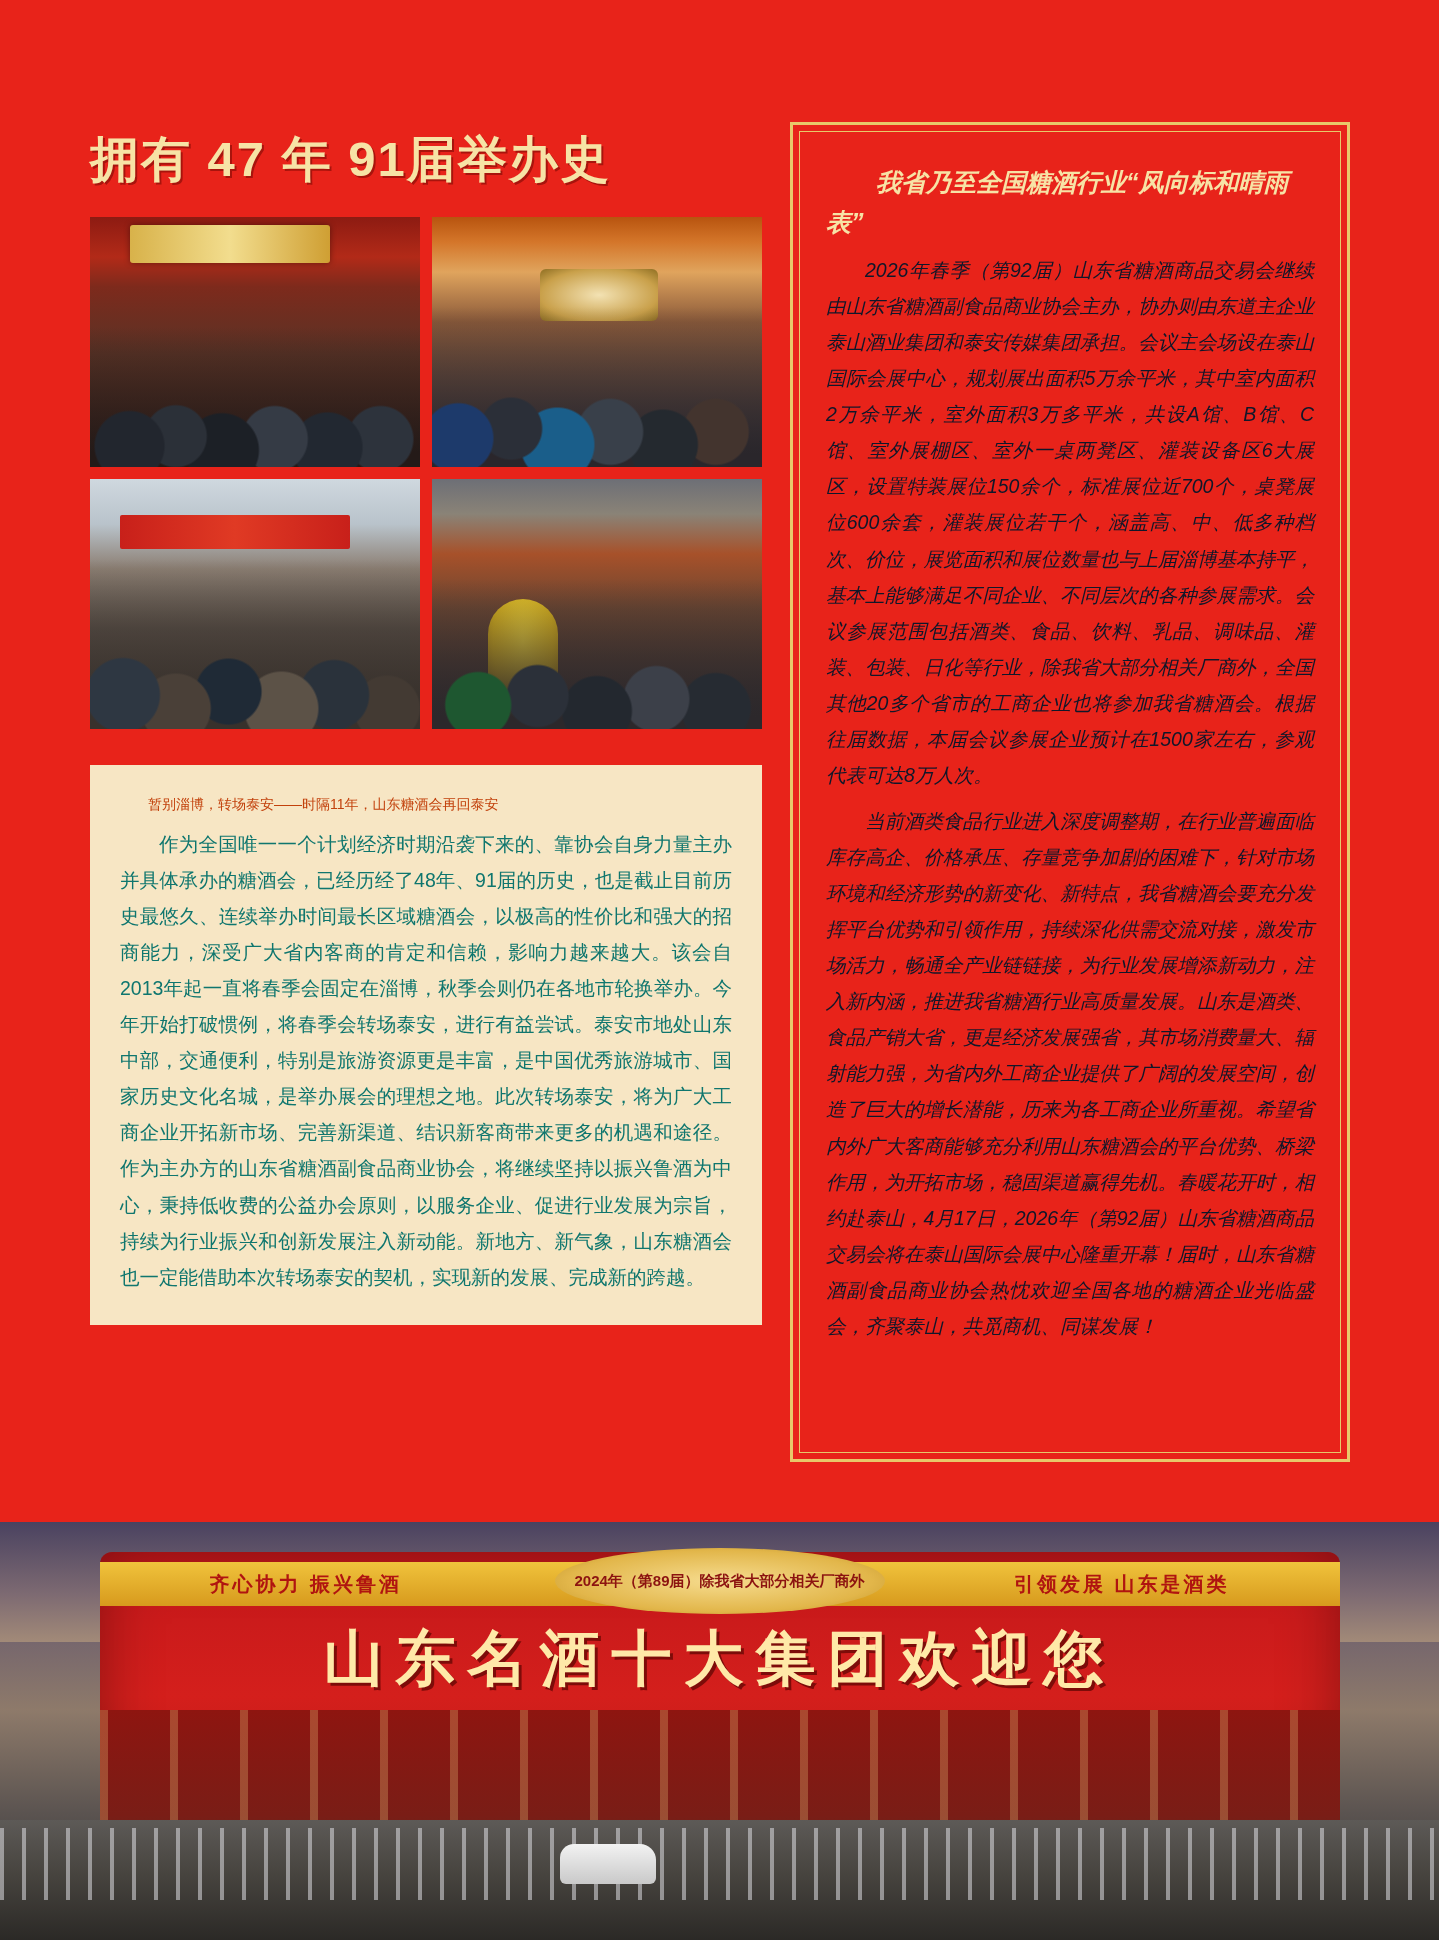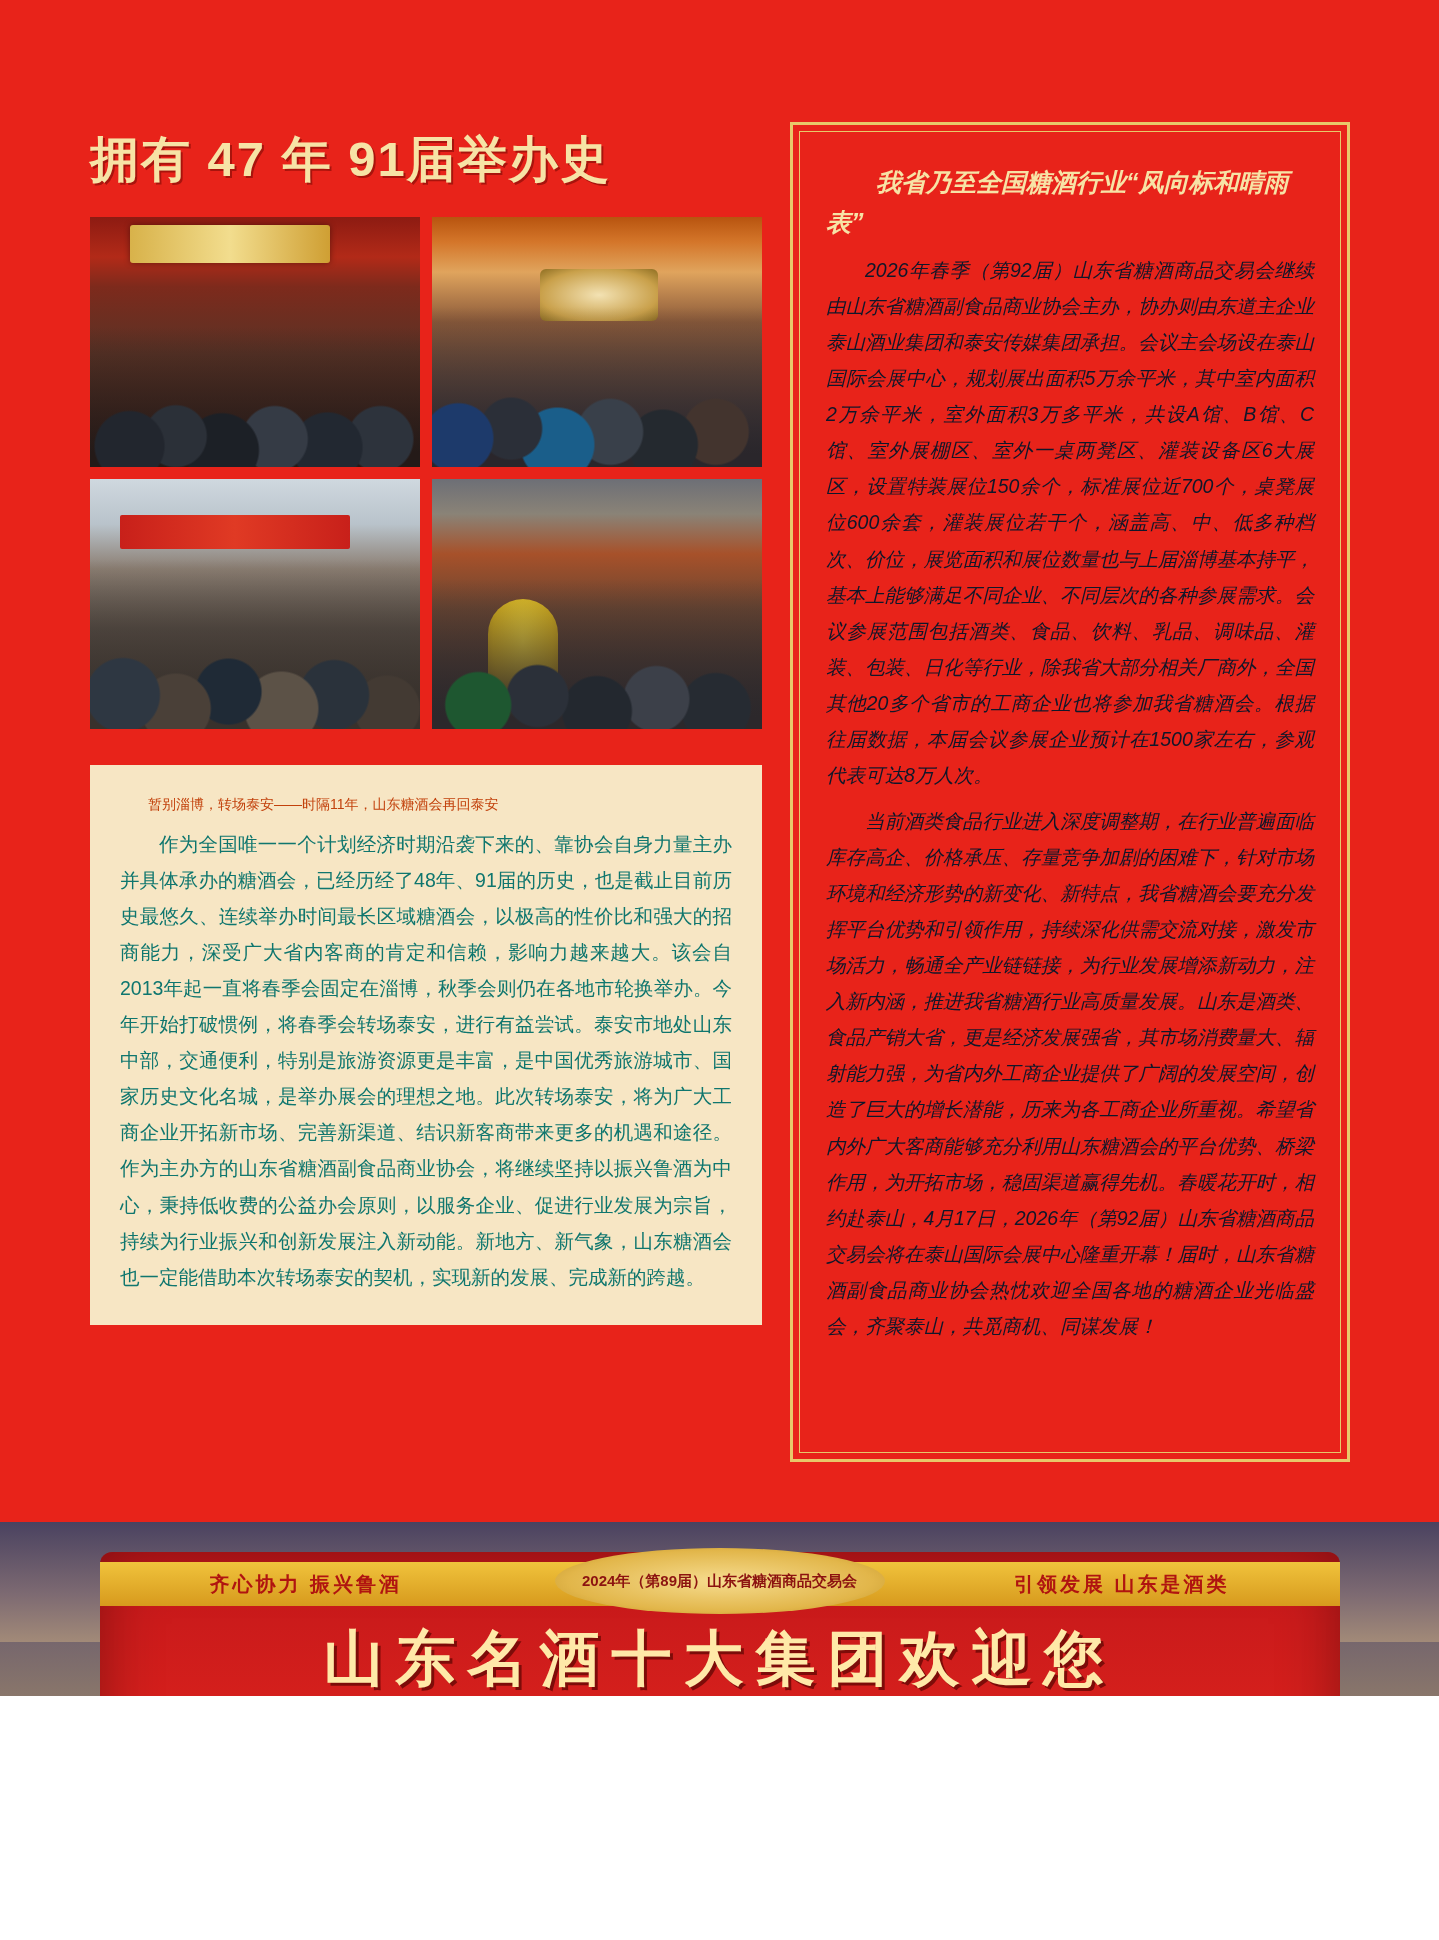--- a/index.html
+++ b/index.html
@@ -6,21 +6,21 @@
     margin: 0;
     padding: 0;
     background: #ffffff;
   }
   body {
     font-family: "Liberation Sans", "DejaVu Sans", sans-serif;
   }
   .page {
     position: relative;
     width: 1439px;
-    height: 1696px;
+    height: 1940px;
     background: #e8231a;
     overflow: hidden;
   }
 
   
   .left-col {
     position: absolute;
     left: 90px;
     top: 130px;
     width: 660px;
@@ -310,21 +310,21 @@
     </div>
   </div>
 
   <div class="bottom-photo">
     <div class="sky"></div>
     <div class="arch">
       <div class="arch-topband">
         <div class="topband-text tb-left">齐心协力 振兴鲁酒</div>
         <div class="topband-text tb-right">引领发展 山东是酒类</div>
       </div>
-      <div class="arch-circle">2024年（第89届）山东省糖酒商品交易会</div>
+      <div class="arch-circle">2024年（第89届）除我省大部分相关厂商外</div>
       <div class="arch-main">山东名酒十大集团欢迎您</div>
       <div class="booths"></div>
     </div>
     <div class="ground"></div>
     <div class="fence"></div>
     <div class="car"></div>
   </div>
 
 </div>
 

